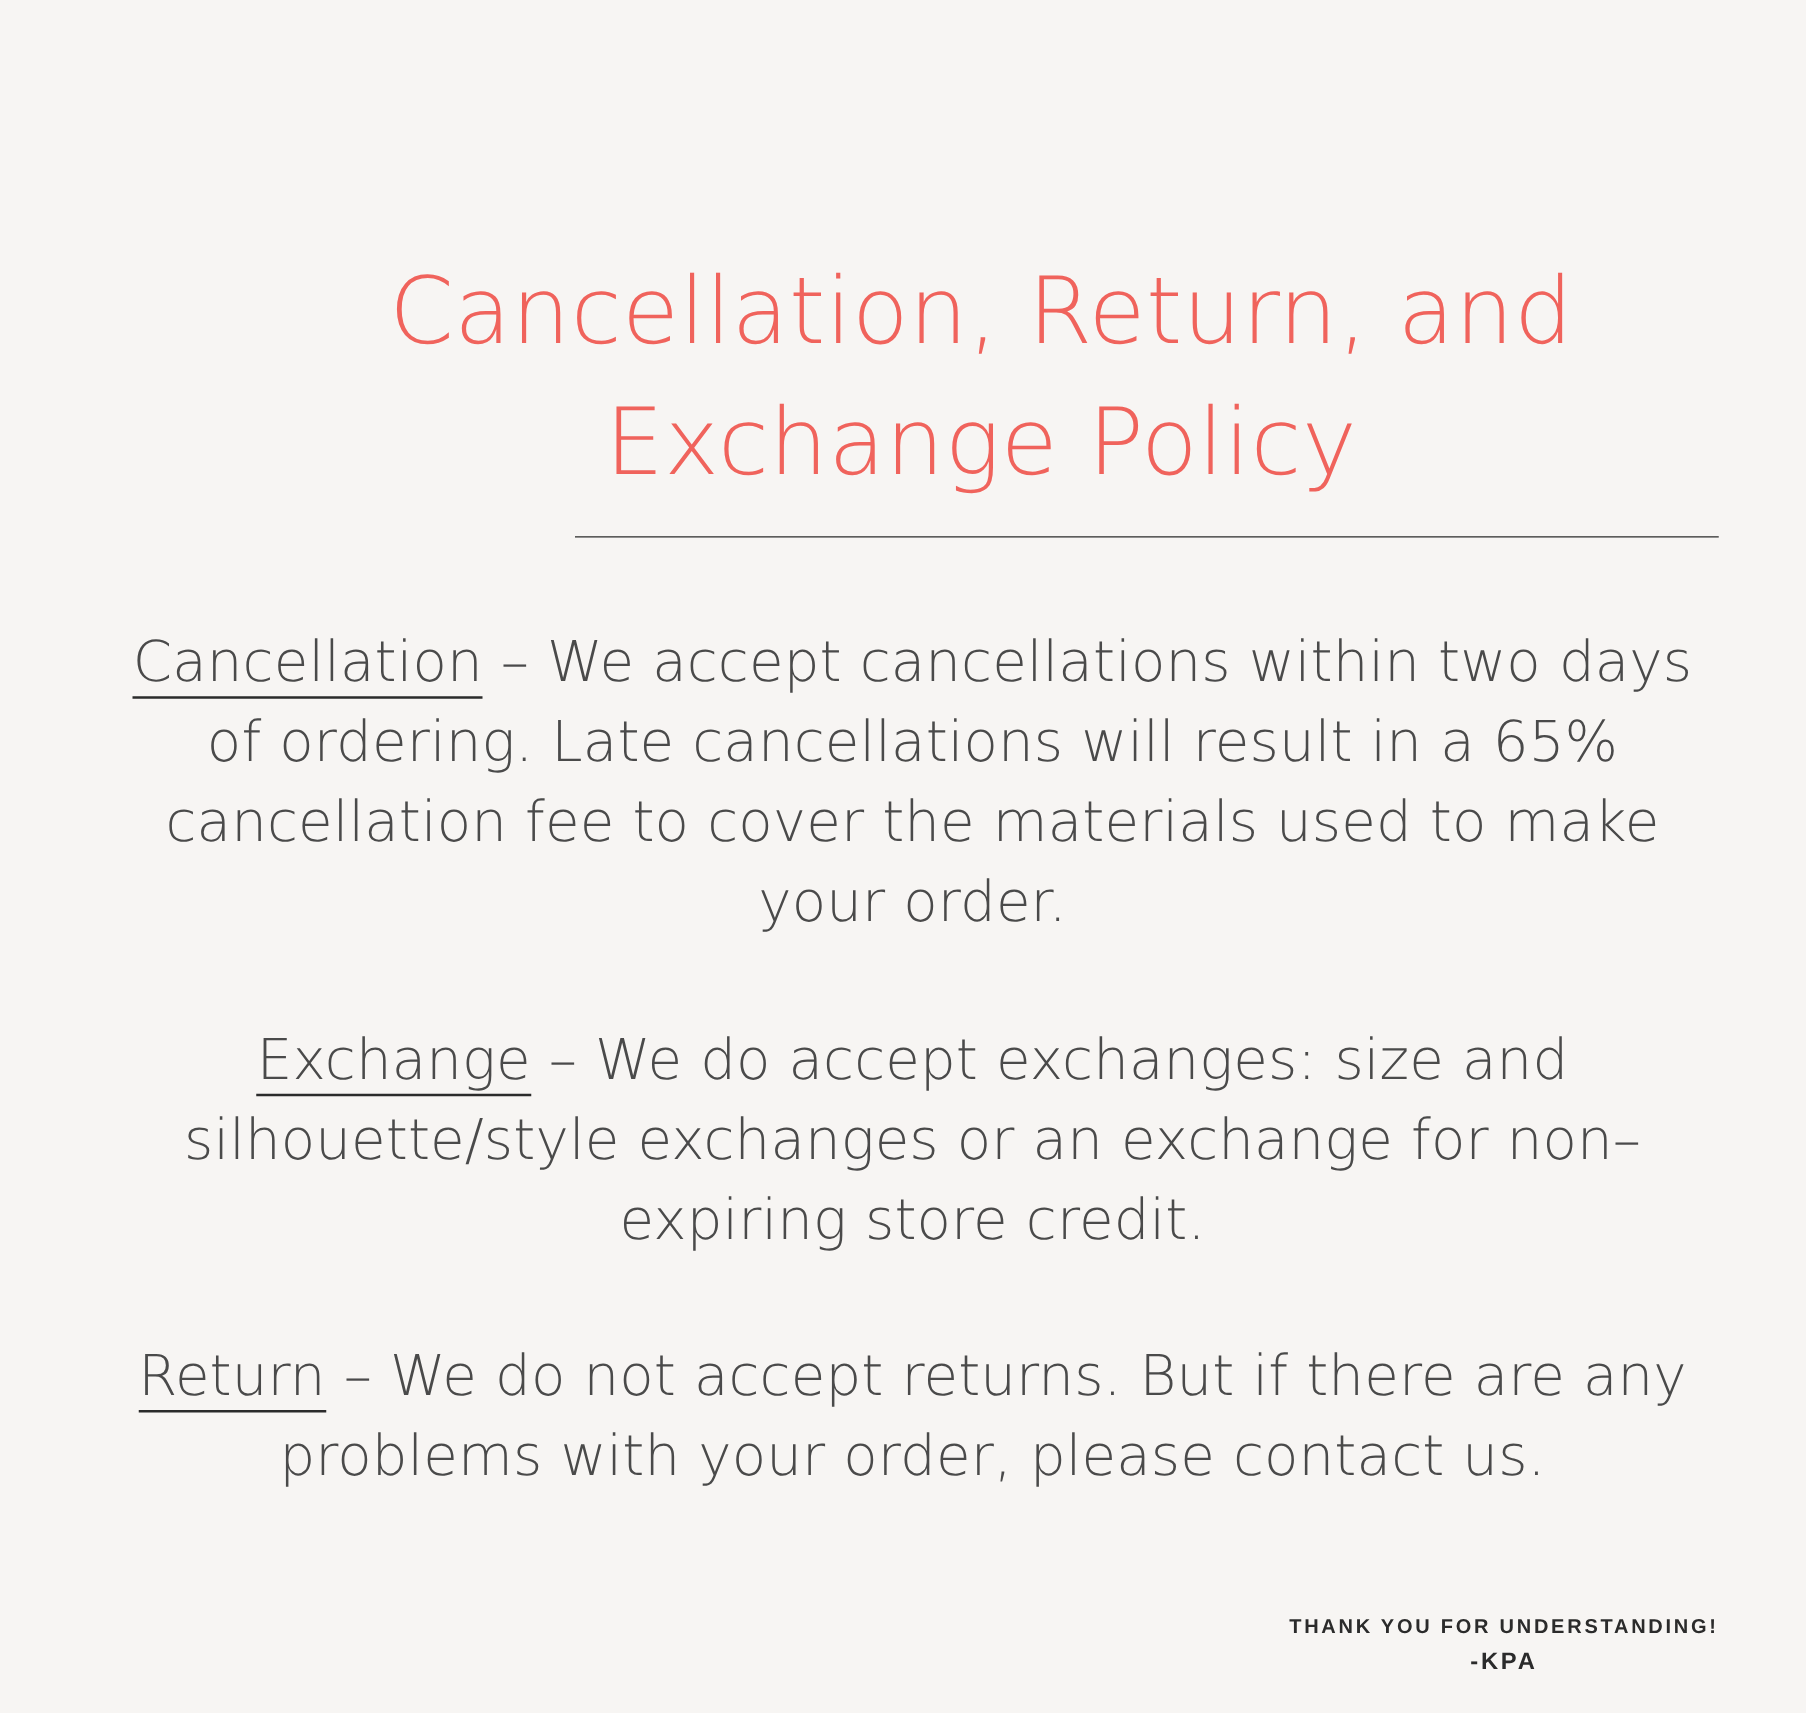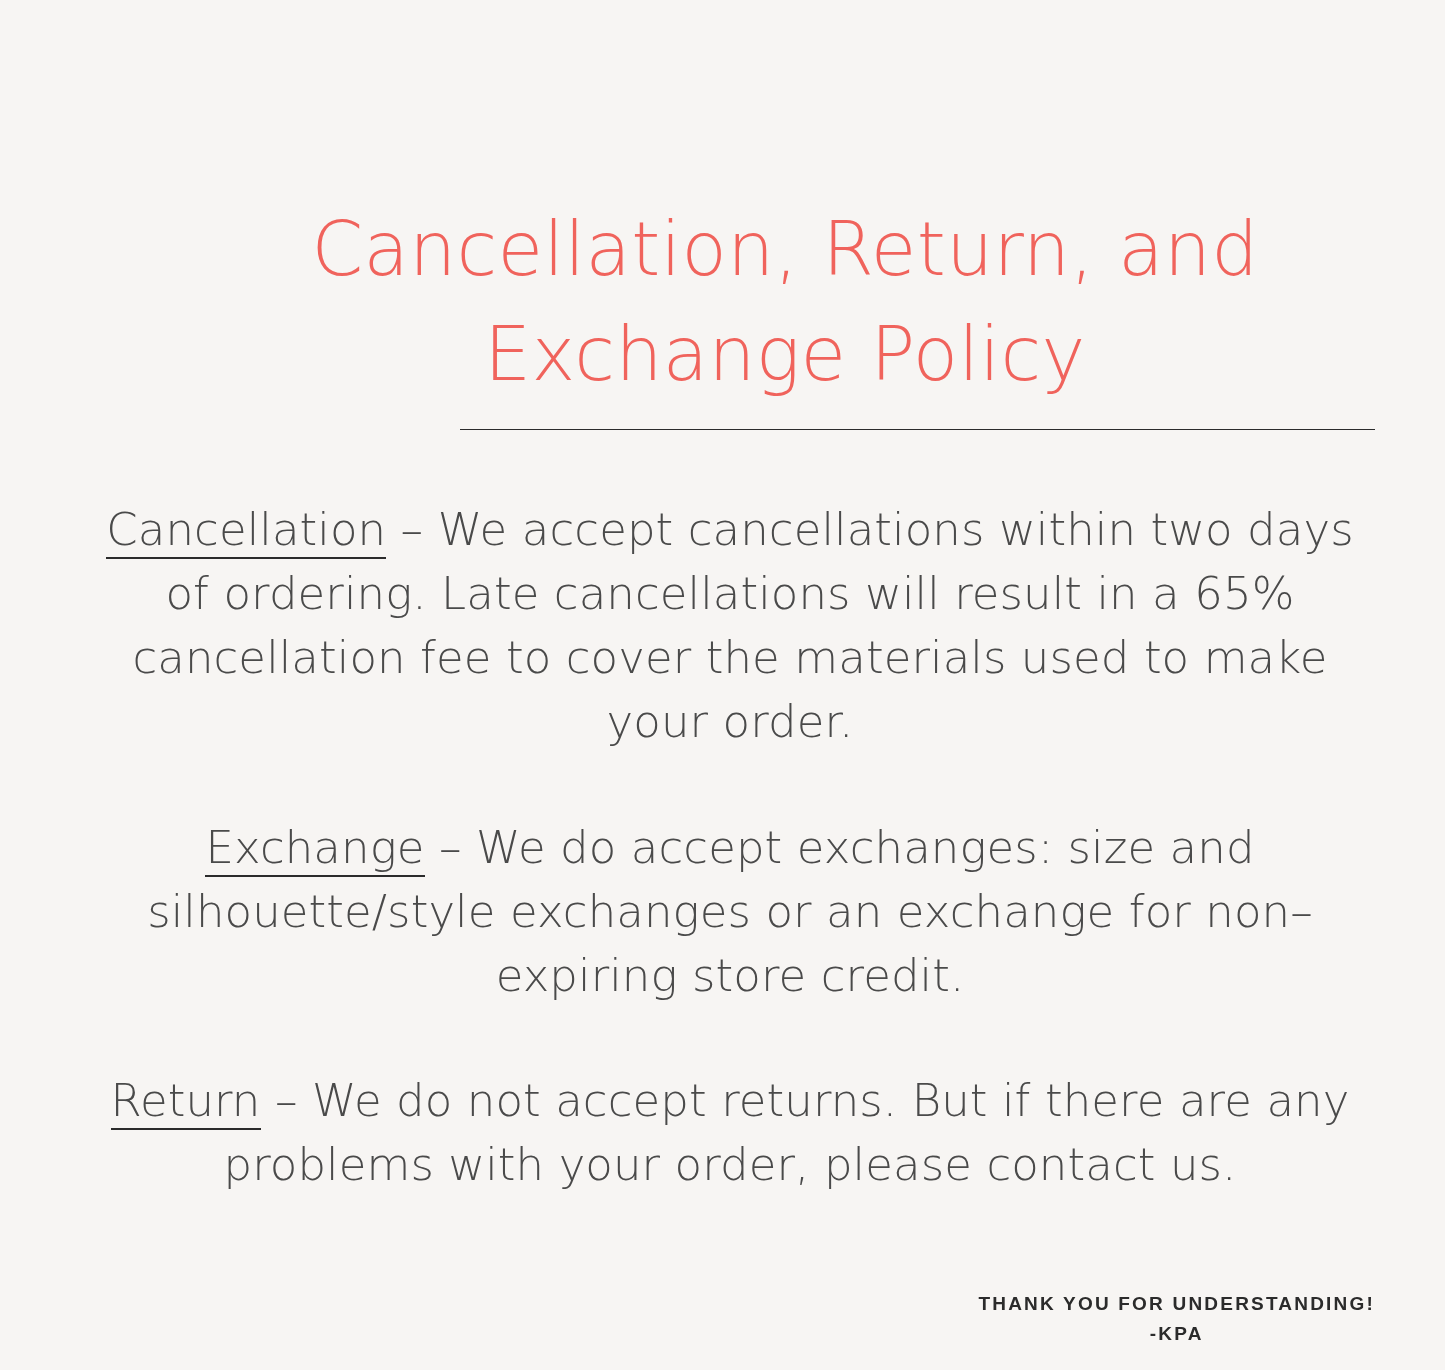--- a/index.html
+++ b/index.html
@@ -75,21 +75,21 @@
     padding-bottom: 1px;
   }
   .footer {
     margin-top: 96px;
     text-align: center;
   }
   .footer-line1 {
     color: #2b2b2b;
     font-family: "Liberation Sans", sans-serif;
     font-weight: 700;
-    font-size: 19px;
+    font-size: 16px;
     letter-spacing: 2.2px;
   }
   .footer-line2 {
     margin-top: 8px;
     color: #2b2b2b;
     font-family: "Liberation Sans", sans-serif;
     font-weight: 700;
     font-size: 19px;
     letter-spacing: 2.2px;
   }

